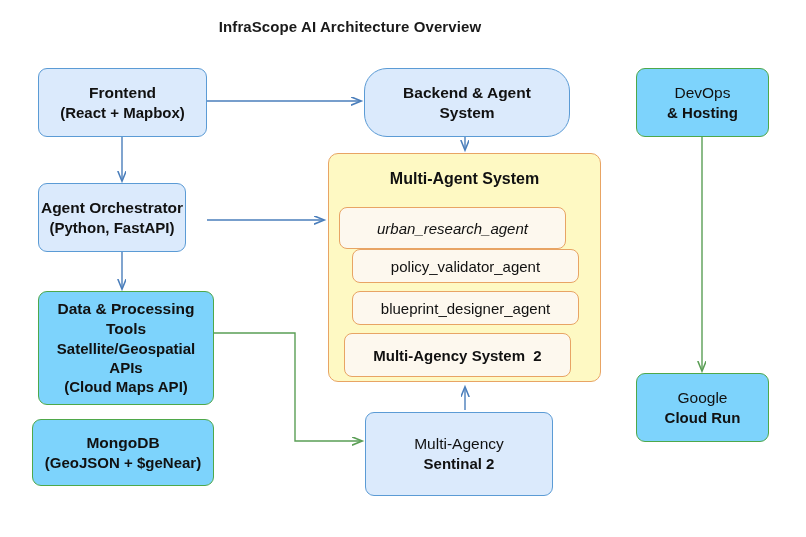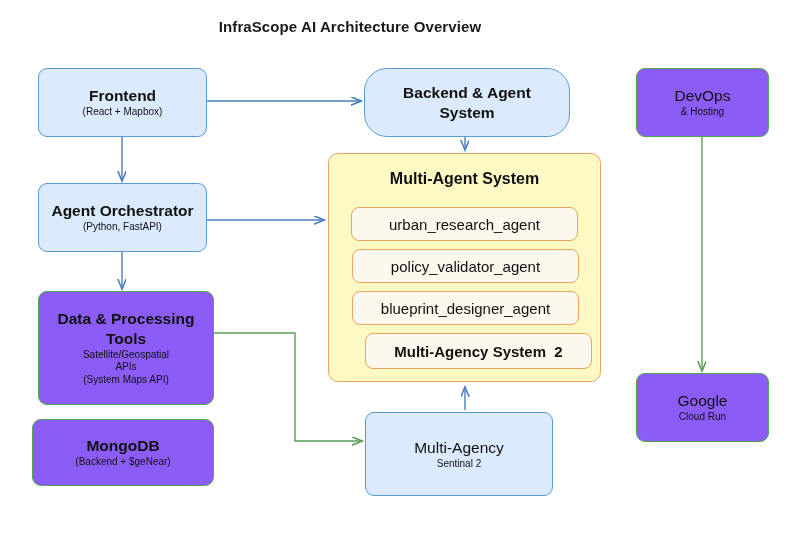--- a/index.html
+++ b/index.html
@@ -56,31 +56,31 @@
     text-align: center;
     line-height: 1.28;
     color: #111111;
   }
   .node .line-main {
     font-size: 15.5px;
     font-weight: bold;
     white-space: nowrap;
   }
   .node .line-sub {
-    font-size: 10px;
-    font-weight: normal;
+    font-size: 15px;
+    font-weight: bold;
     white-space: nowrap;
   }
 
   .node.blue {
     background: #dbeafc;
     border: 1.4px solid #5b9bd5;
   }
   .node.green {
-    background: #8b5cf6;
+    background: #7dd3fc;
     border: 1.4px solid #4fa84a;
   }
 
   
   #multi-agent-panel {
     position: absolute;
     box-sizing: border-box;
     background: #fef9c3;
     border: 1.6px solid #e8a464;
     border-radius: 10px;
@@ -148,53 +148,53 @@
 
       <path d="M702,137 L702,371" stroke="#5a9e55" marker-end="url(#arrow-green)"></path>
     </g>
   </svg>
 
   <div class="node blue" style="left:38px; top:68px; width:169px; height:69px;">
     <div class="line-main">Frontend</div>
     <div class="line-sub">(React + Mapbox)</div>
   </div>
 
-  <div class="node blue" style="left:38px; top:183px; width:169px; height:69px;">
+  <div class="node blue" style="left:38px; top:183px; width:148px; height:69px;">
     <div class="line-main">Agent Orchestrator</div>
     <div class="line-sub">(Python, FastAPI)</div>
   </div>
 
   <div class="node green" style="left:38px; top:291px; width:176px; height:114px;text-align:right;">
     <div class="line-main">Data &amp; Processing</div>
     <div class="line-main">Tools</div>
     <div class="line-sub">Satellite/Geospatial</div>
     <div class="line-sub">APIs</div>
-    <div class="line-sub">(System Maps API)</div>
+    <div class="line-sub">(Cloud Maps API)</div>
   </div>
 
   <div class="node green" style="left:32px; top:419px; width:182px; height:67px;">
     <div class="line-main">MongoDB</div>
-    <div class="line-sub">(Backend + $geNear)</div>
+    <div class="line-sub">(GeoJSON + $geNear)</div>
   </div>
 
   <div class="node blue" style="left:364px; top:68px; width:206px; height:69px;border-radius:23px;">
     <div class="line-main">Backend &amp; Agent</div>
     <div class="line-main">System</div>
   </div>
 
   <div id="multi-agent-panel" style="left:328px; top:153px; width:273px; height:229px;">
     <div class="panel-title">Multi-Agent System</div>
 
-    <div class="agent-pill" style="left:22px; top:53px; width:227px; height:34px;">urban_research_agent</div>
+    <div class="agent-pill" style="left:10px; top:53px; width:227px; height:42px;font-style:italic;">urban_research_agent</div>
 
     <div class="agent-pill" style="left:23px; top:95px; width:227px; height:34px;text-align:center;">policy_validator_agent</div>
 
     <div class="agent-pill" style="left:23px; top:137px; width:227px; height:34px;">blueprint_designer_agent</div>
 
-    <div class="agent-pill bold" style="left:36px; top:179px; width:227px; height:36px;">Multi-Agency System  2</div>
+    <div class="agent-pill bold" style="left:15px; top:179px; width:227px; height:44px;">Multi-Agency System  2</div>
   </div>
 
   <div class="node blue" style="left:365px; top:412px; width:188px; height:84px;">
     <div class="line-main plain-main" style="font-weight:normal;">Multi-Agency</div>
     <div class="line-sub">Sentinal 2</div>
   </div>
 
   <div class="node green" style="left:636px; top:68px; width:133px; height:69px;">
     <div class="line-main" style="font-weight:normal;">DevOps</div>
     <div class="line-sub">&amp; Hosting</div>

